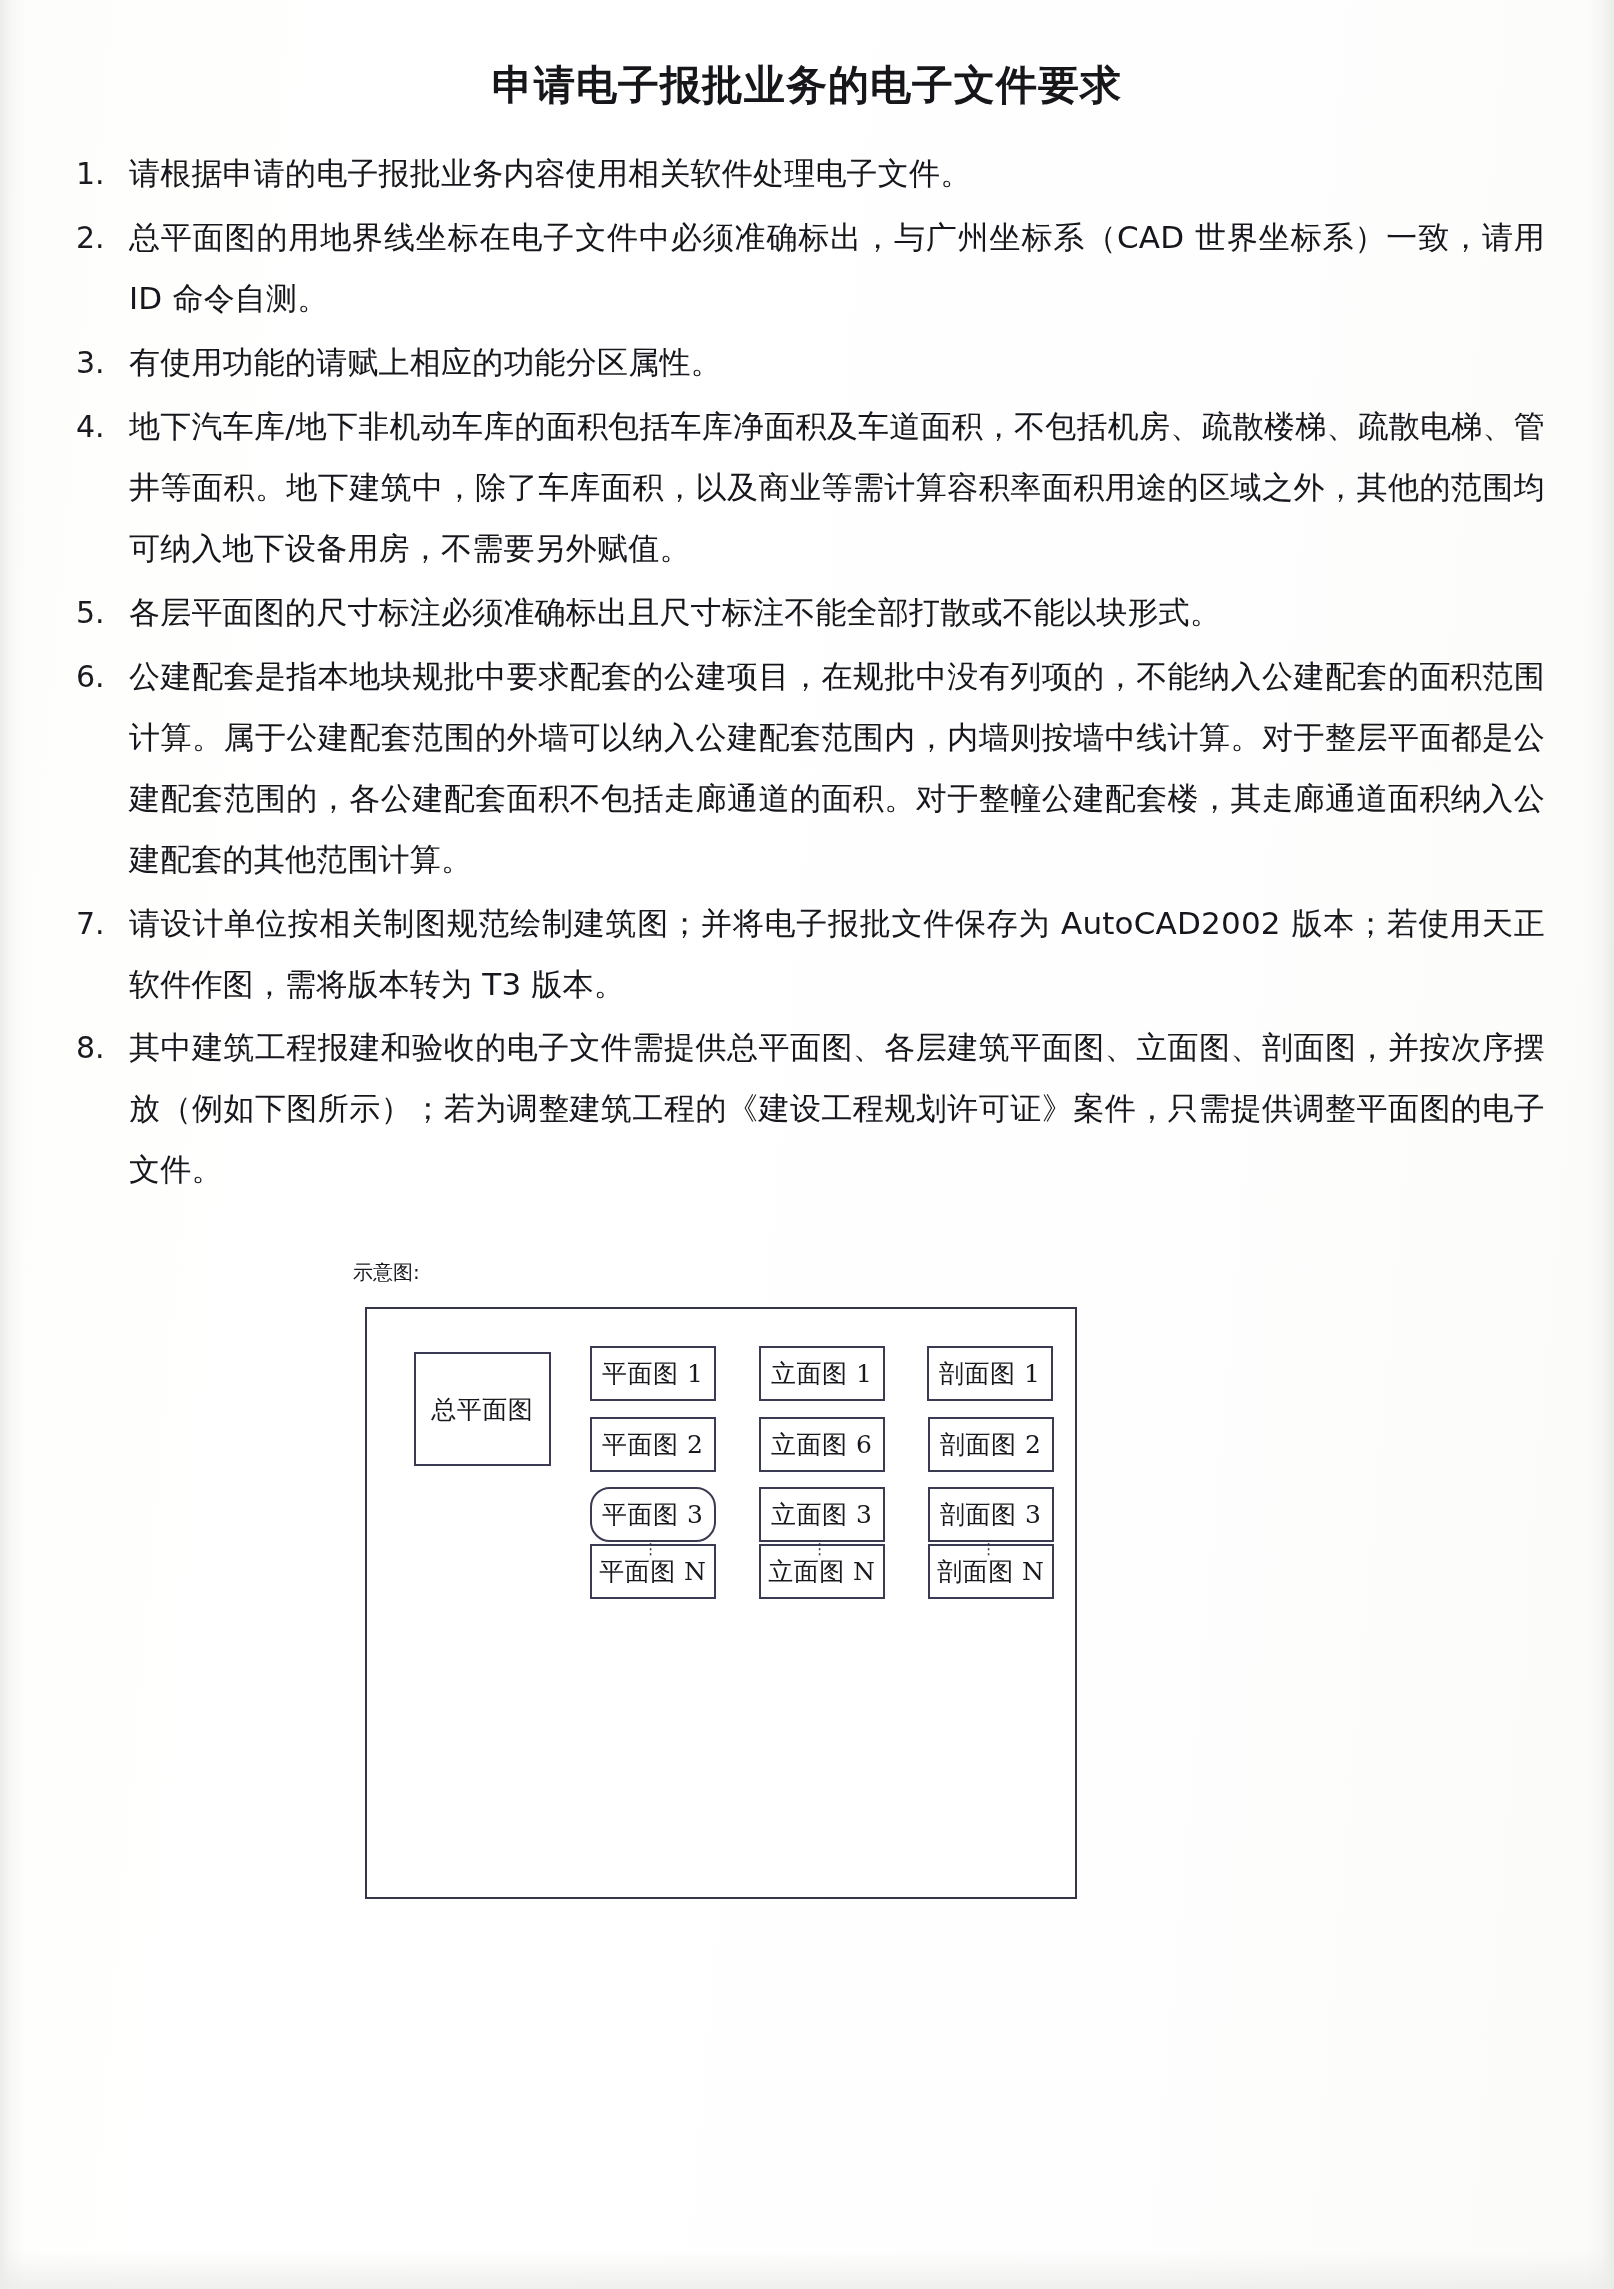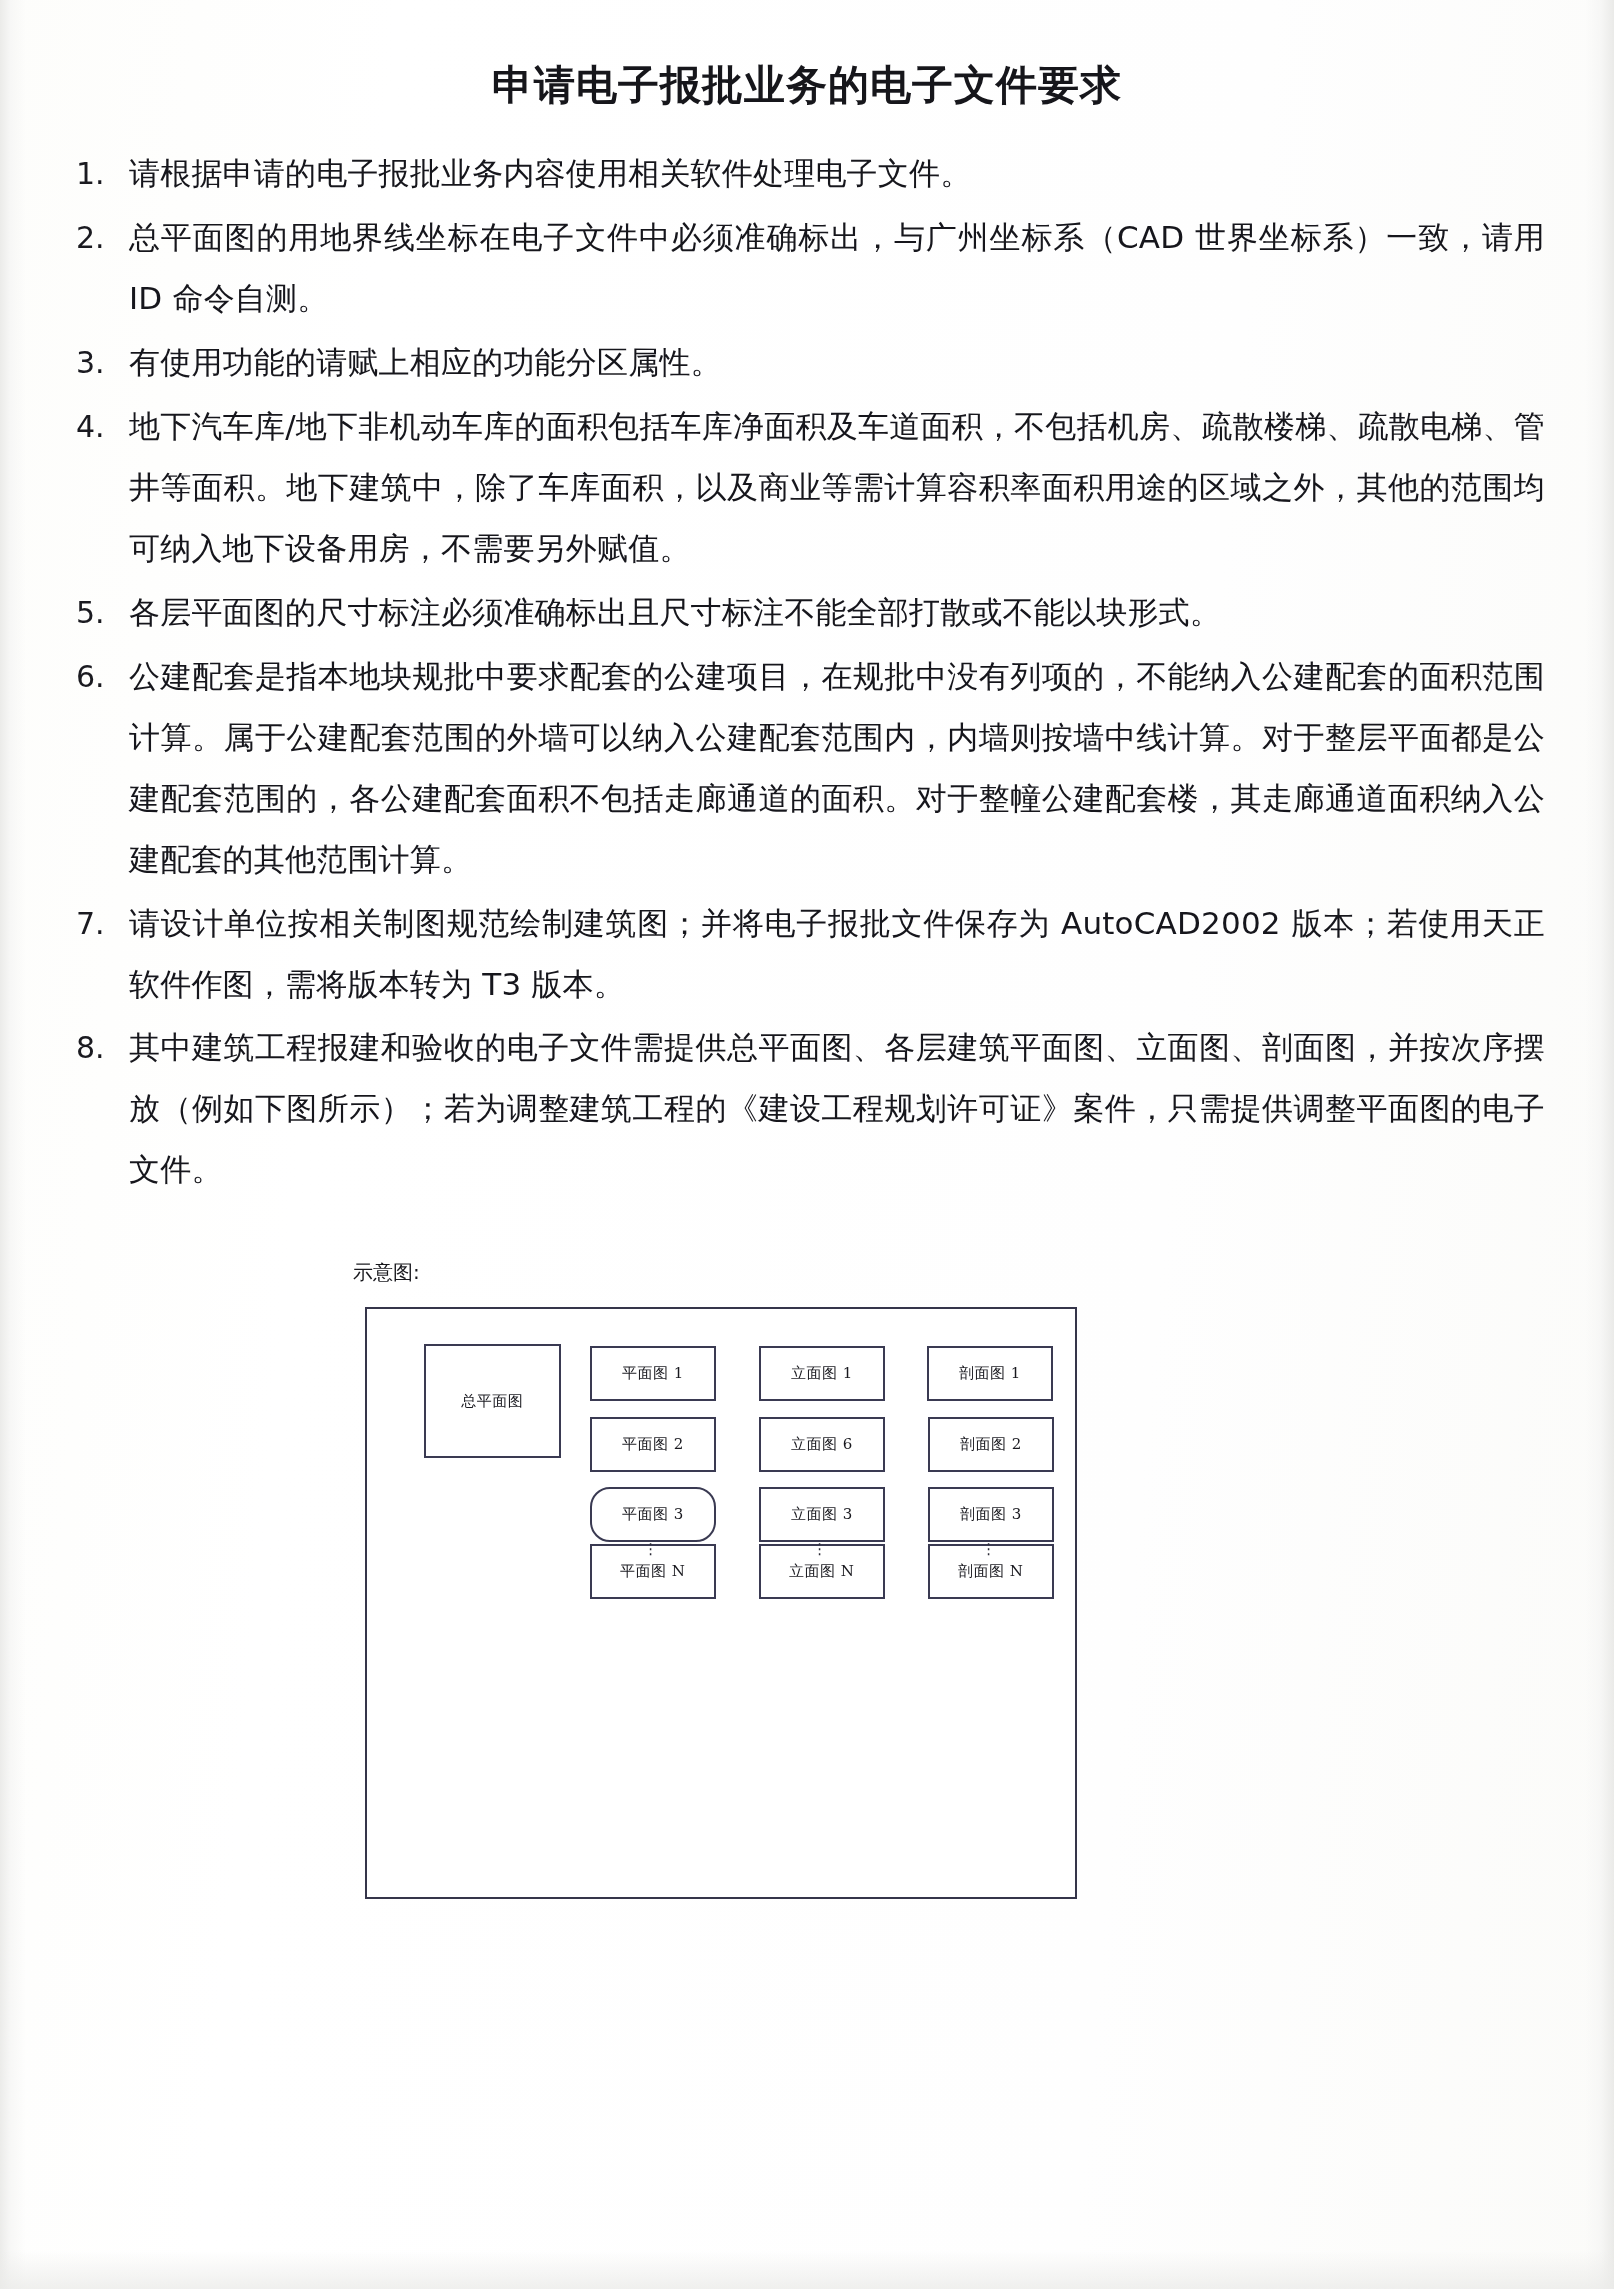--- a/index.html
+++ b/index.html
@@ -116,32 +116,31 @@
     margin-left: 11.8px;
   }
 
   .box {
     position: absolute;
     border: 2px solid #3a3a52;
     background: #ffffff;
     display: flex;
     align-items: center;
     justify-content: center;
-    font-size: 15px;
+    font-size: 25px;
     letter-spacing: 0.5px;
     color: #18181e;
     font-family: "DejaVu Serif", "Liberation Serif", serif;
   }
 
   .box-master {
     left: 47px;
-    top: 35px;
+    top: 43px;
     width: 133px;
     height: 110px;
-    margin-left: 10px;
   }
 
   .dots {
     position: absolute;
     width: 19.6px;
     text-align: center;
     font-size: 14.7px;
     line-height: 10.8px;
     color: #2a2a36;
     font-family: "DejaVu Sans", "Liberation Sans", sans-serif;

